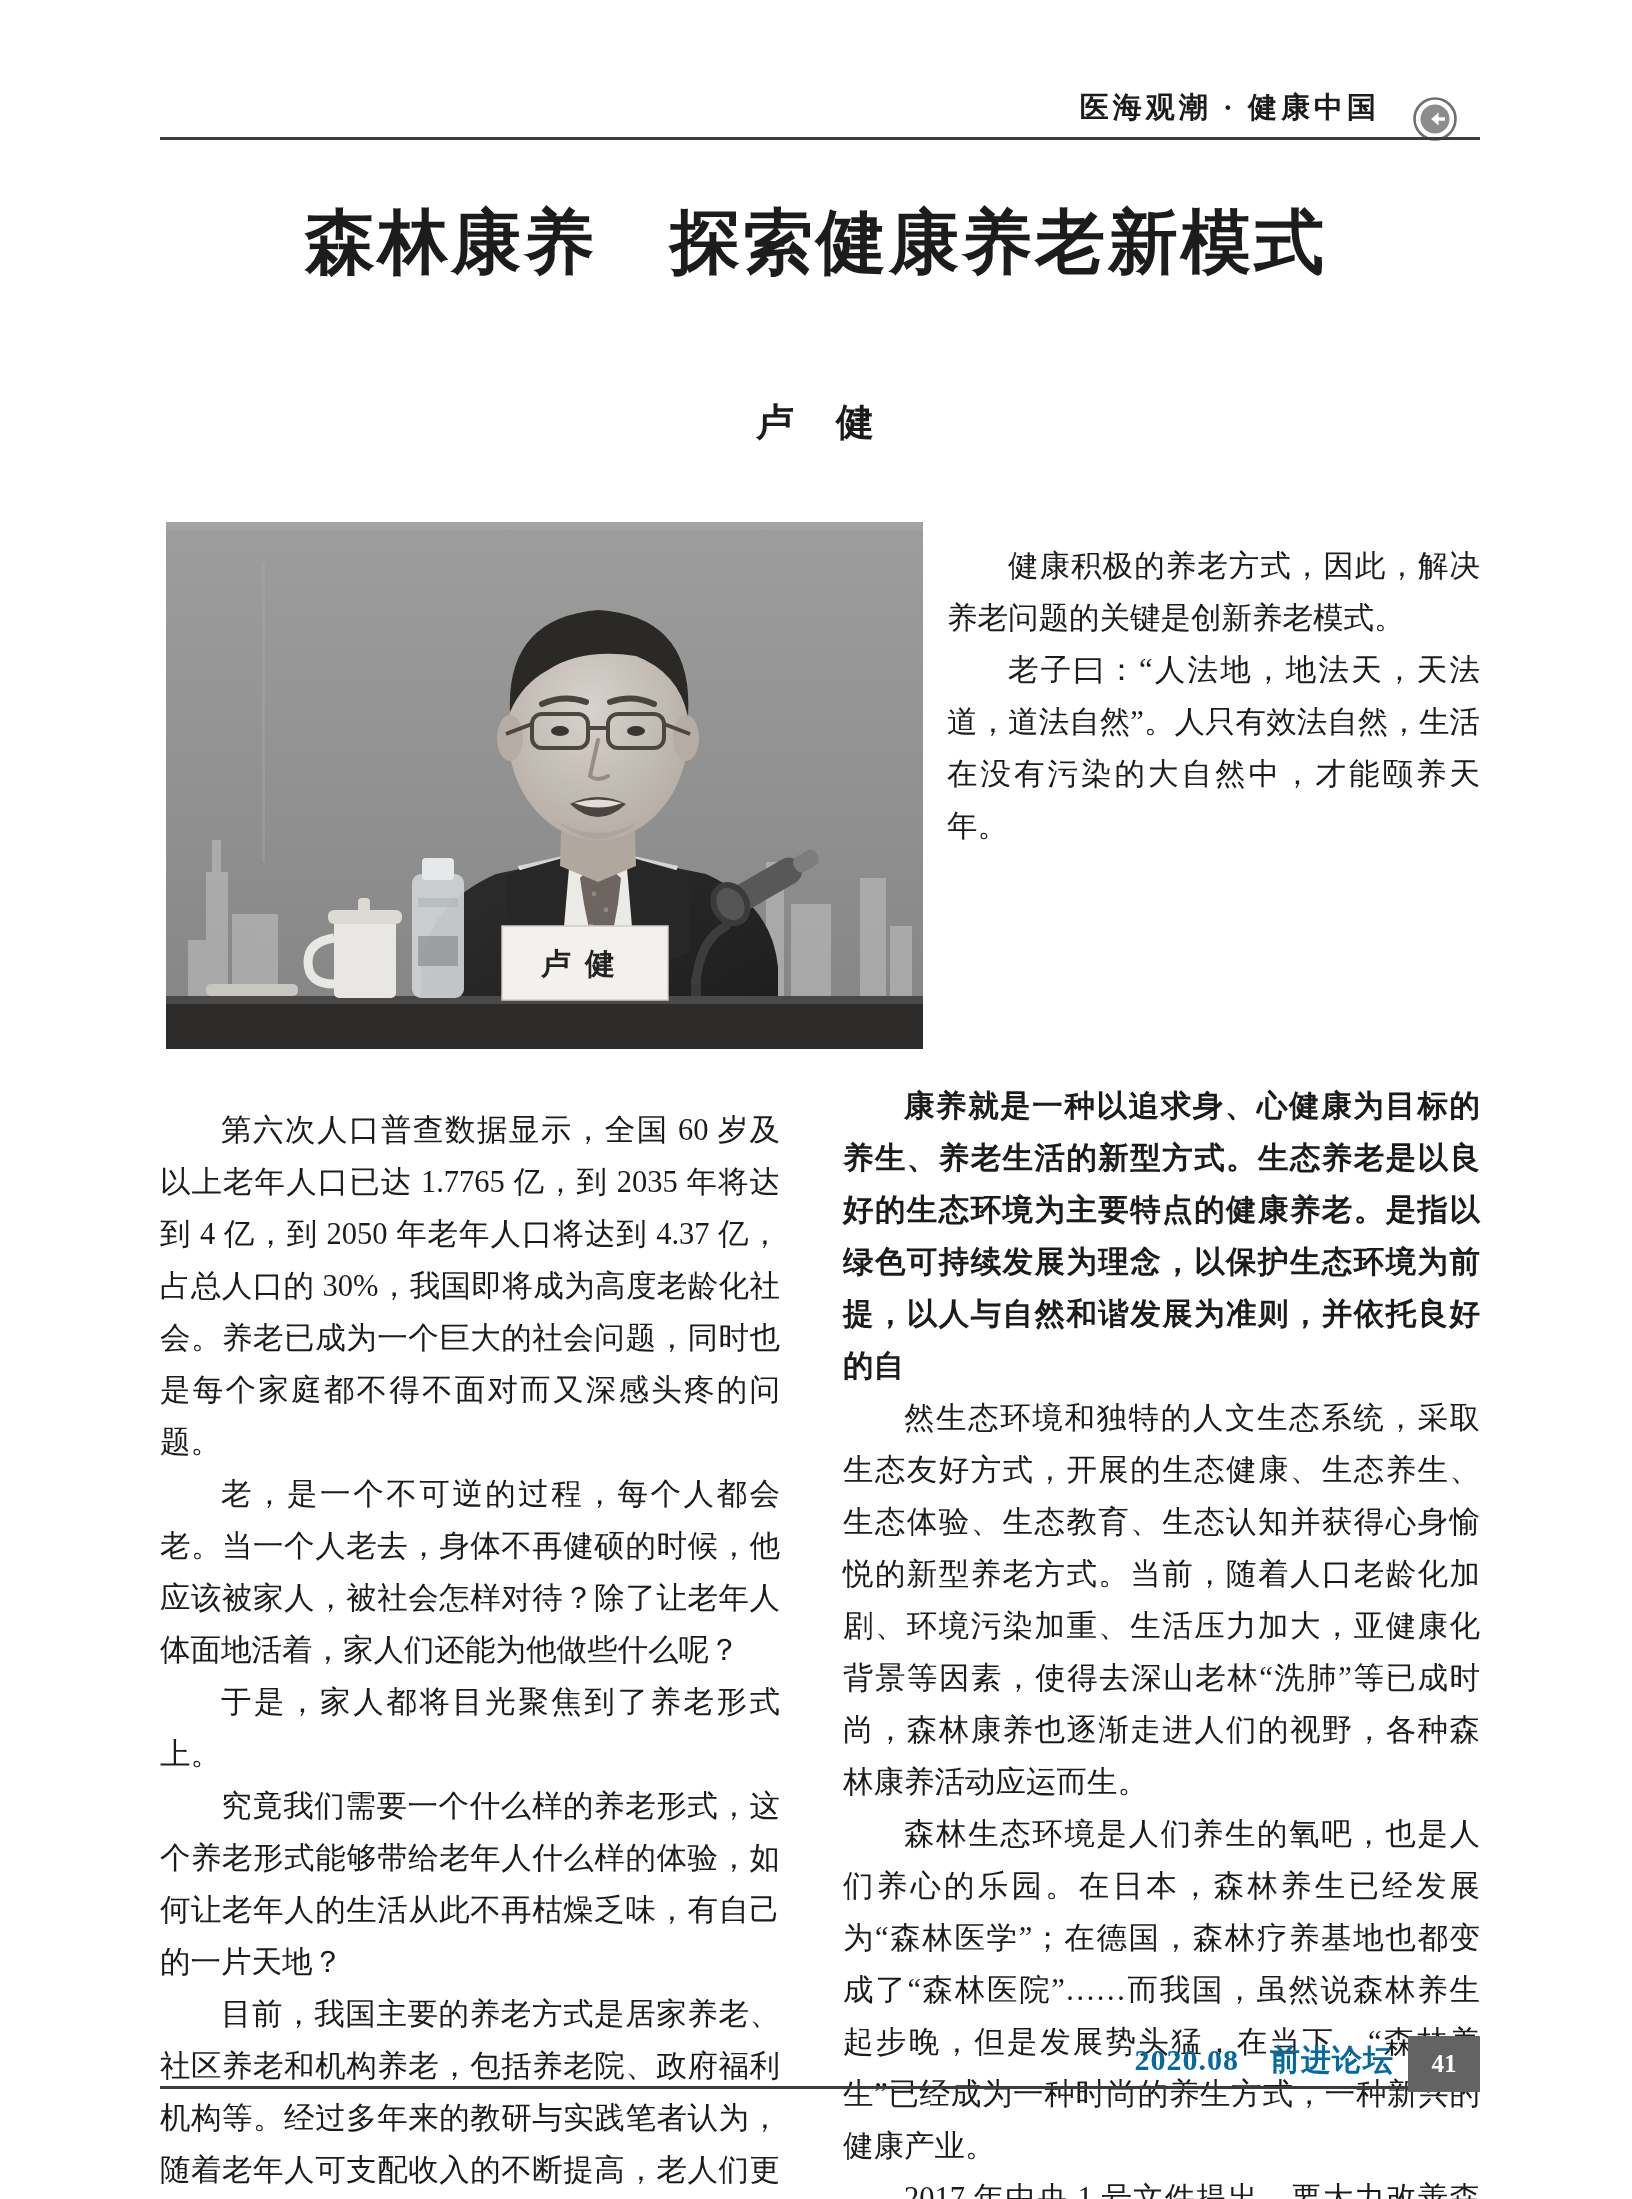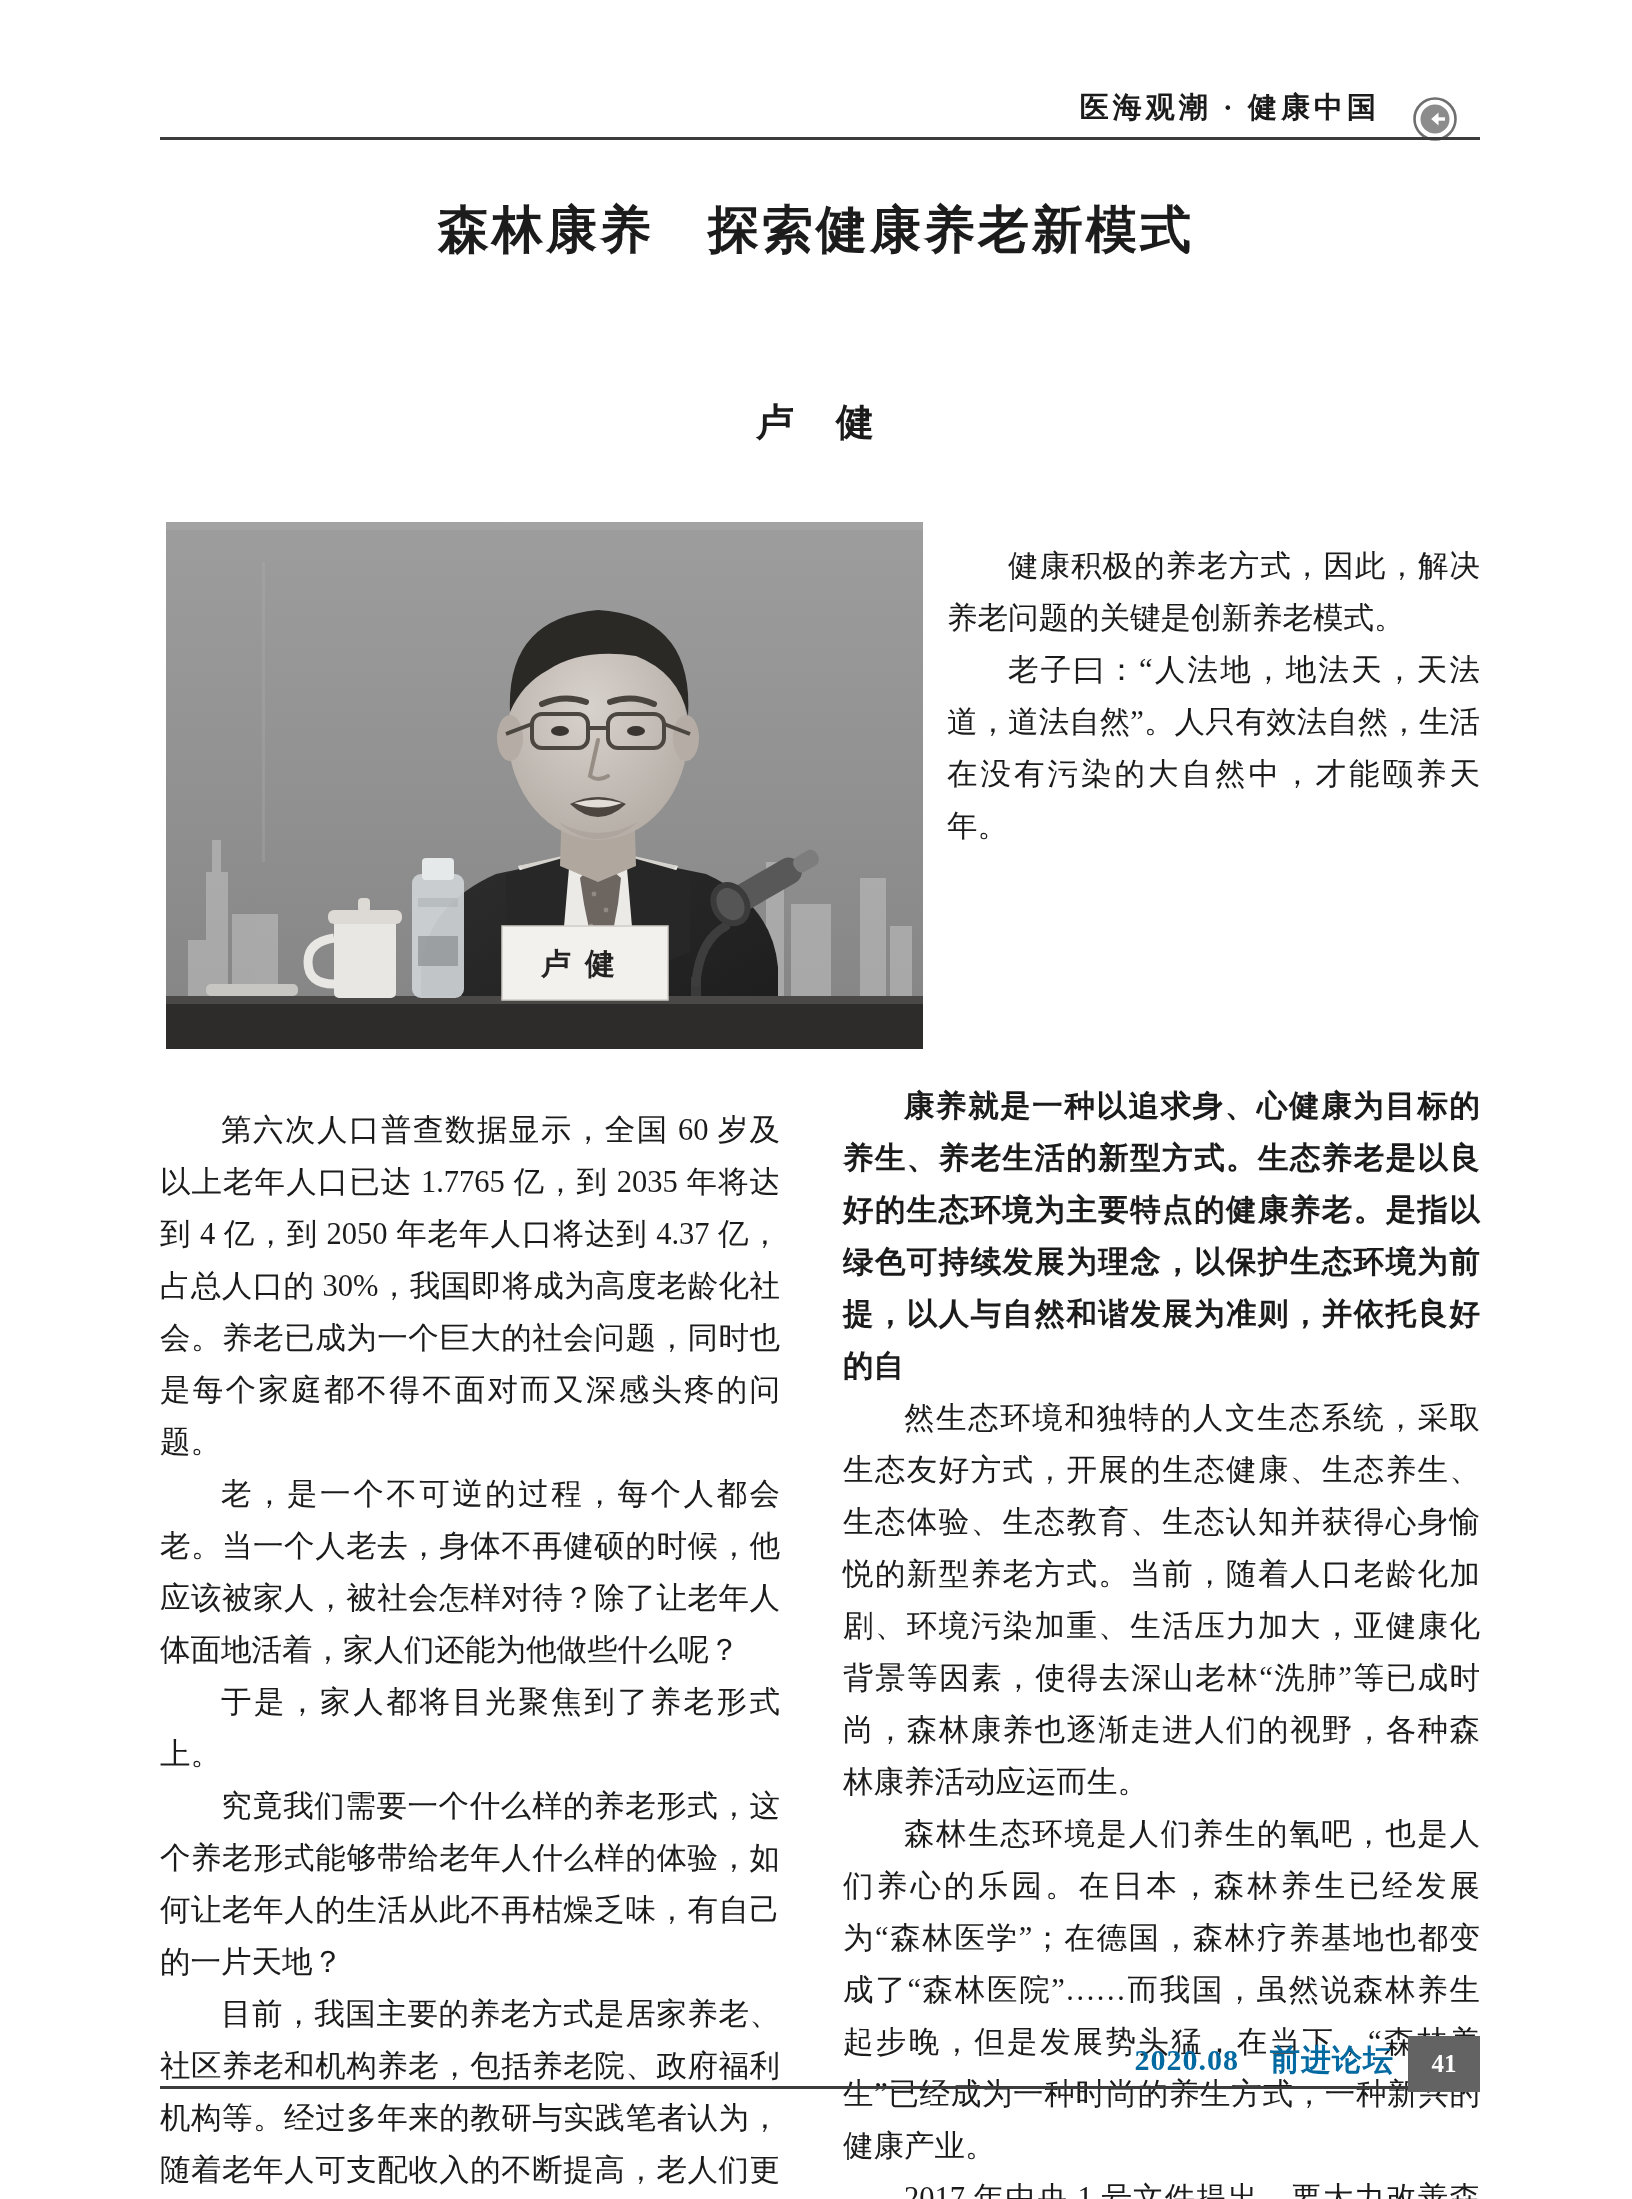--- a/index.html
+++ b/index.html
@@ -29,21 +29,21 @@
   .header-icon {
     position:absolute; right:22px; bottom:-2px;
     width:46px; height:46px;
   }
 
   
   .title {
     position:absolute; left:0; top:196px; width:1632px;
     text-align:center;
     font-family:"Liberation Sans","DejaVu Sans",sans-serif;
-    font-weight:700; font-size:51px; letter-spacing:3px;
+    font-weight:700; font-size:70px; letter-spacing:3px;
     color:#1c1c1c; white-space:pre;
   }
   .byline {
     position:absolute; left:0; top:397px; width:1632px;
     text-align:center;
     font-family:"Liberation Serif","DejaVu Serif",serif;
     font-weight:700; font-size:38px; letter-spacing:2px;
     color:#1b1b1b; white-space:pre;
   }
 

